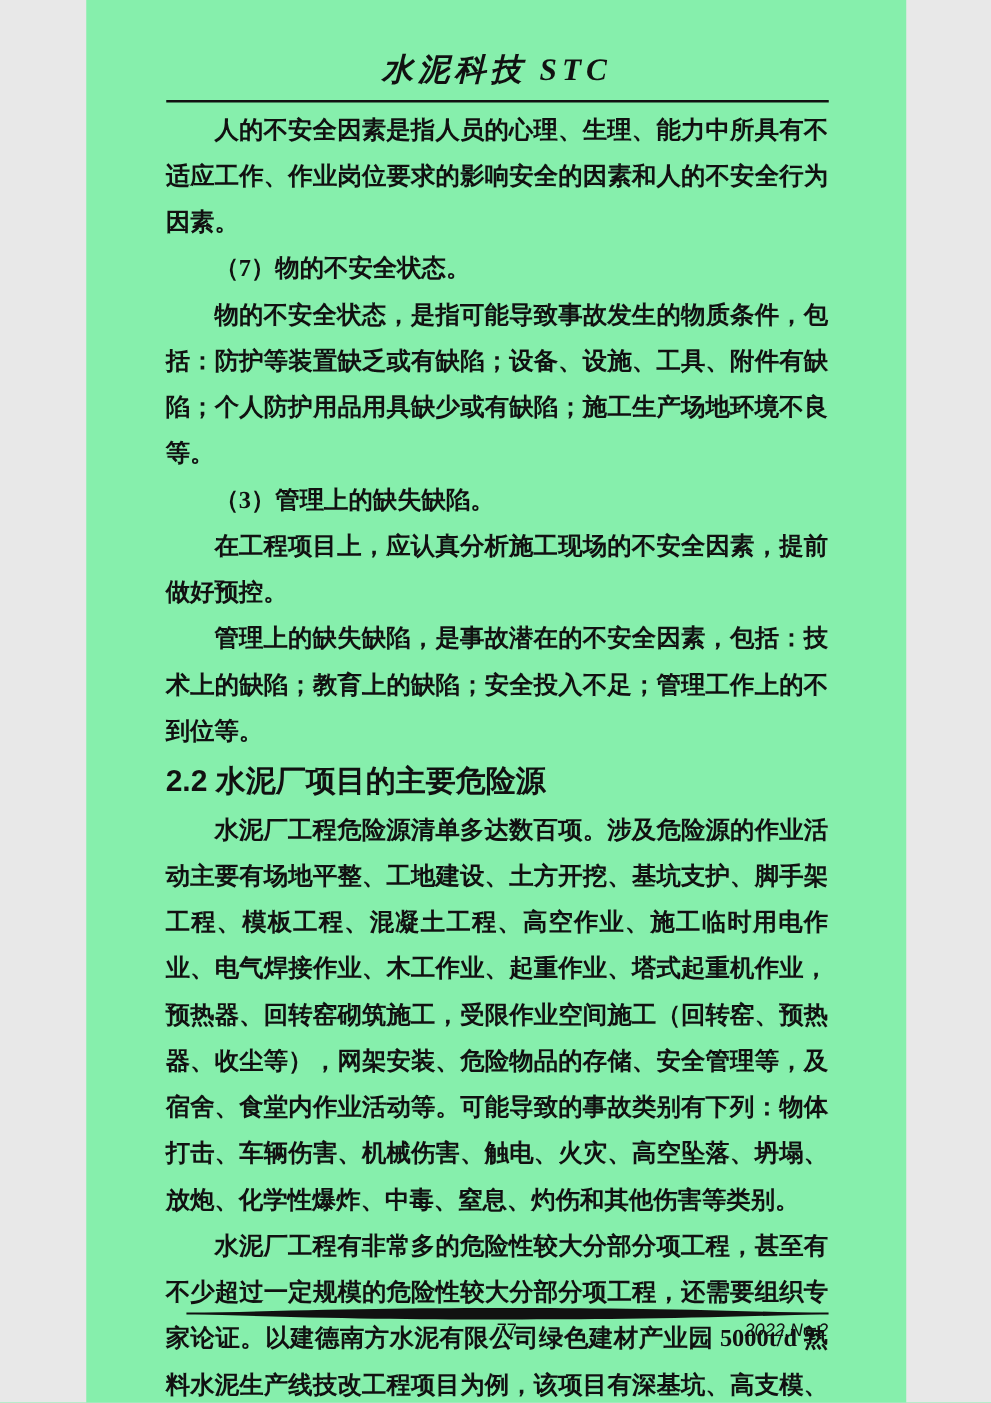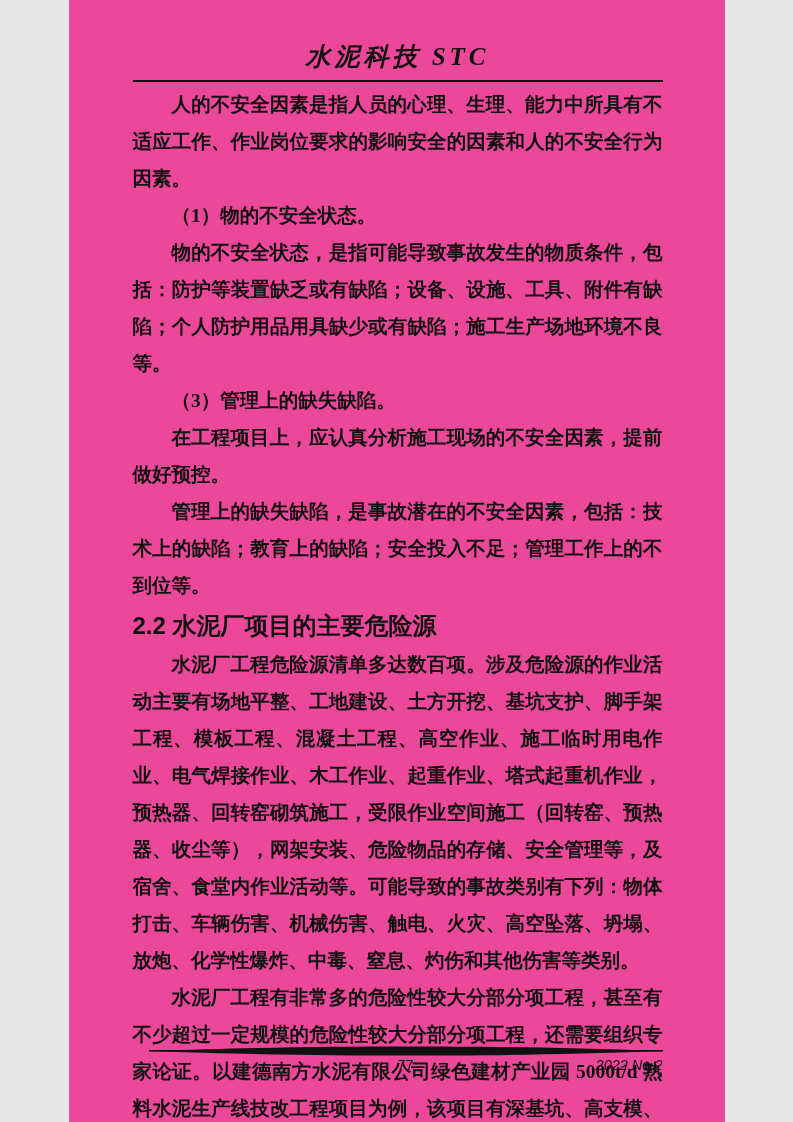--- a/index.html
+++ b/index.html
@@ -5,21 +5,21 @@
   html, body { margin: 0; padding: 0; }
   body {
     background: #e8e8e8;
     font-family: "Liberation Serif", "DejaVu Serif", serif;
   }
   .page {
     position: relative;
     width: 656px;
     height: 1122px;
     margin: 0 auto;
-    background: #ec4899;
+    background: #86efac;
     color: #111111;
     overflow: hidden;
   }
   .content {
     position: absolute;
     left: 64px;
     right: 62px;
     top: 40px;
   }
   .journal-header {
@@ -94,21 +94,21 @@
 <div class="page">
 
   <div class="content">
 
     <div class="journal-header">
       <span class="journal-title">水泥科技 STC</span>
     </div>
 
     <div class="doc-text">
       <p class="para">人的不安全因素是指人员的心理、生理、能力中所具有不适应工作、作业岗位要求的影响安全的因素和人的不安全行为因素。</p>
-      <p class="para">（1）物的不安全状态。</p>
+      <p class="para">（7）物的不安全状态。</p>
       <p class="para">物的不安全状态，是指可能导致事故发生的物质条件，包括：防护等装置缺乏或有缺陷；设备、设施、工具、附件有缺陷；个人防护用品用具缺少或有缺陷；施工生产场地环境不良等。</p>
       <p class="para">（3）管理上的缺失缺陷。</p>
       <p class="para">在工程项目上，应认真分析施工现场的不安全因素，提前做好预控。</p>
       <p class="para">管理上的缺失缺陷，是事故潜在的不安全因素，包括：技术上的缺陷；教育上的缺陷；安全投入不足；管理工作上的不到位等。</p>
       <h3 class="h-sub">2.2 水泥厂项目的主要危险源</h3>
       <p class="para">水泥厂工程危险源清单多达数百项。涉及危险源的作业活动主要有场地平整、工地建设、土方开挖、基坑支护、脚手架工程、模板工程、混凝土工程、高空作业、施工临时用电作业、电气焊接作业、木工作业、起重作业、塔式起重机作业，预热器、回转窑砌筑施工，受限作业空间施工（回转窑、预热器、收尘等），网架安装、危险物品的存储、安全管理等，及宿舍、食堂内作业活动等。可能导致的事故类别有下列：物体打击、车辆伤害、机械伤害、触电、火灾、高空坠落、坍塌、放炮、化学性爆炸、中毒、窒息、灼伤和其他伤害等类别。</p>
       <p class="para">水泥厂工程有非常多的危险性较大分部分项工程，甚至有不少超过一定规模的危险性较大分部分项工程，还需要组织专家论证。以建德南方水泥有限公司绿色建材产业园 5000t/d 熟料水泥生产线技改工程项目为例，该项目有深基坑、高支模、滑模、磨机吊装、跨度大于 36m 以上的钢结构安装工程；跨度大于 60m 以上的网架安装工程，均为超过一定规模的危险性较大分部分项工程，施工单位编制了专项施工方案，并组织了专家论证，我项目监理部参与了专家论证会、进行了方案的审批。</p>
       <h2 class="h-main">3　管控防范安全责任风险措施</h2>
     </div>
 

